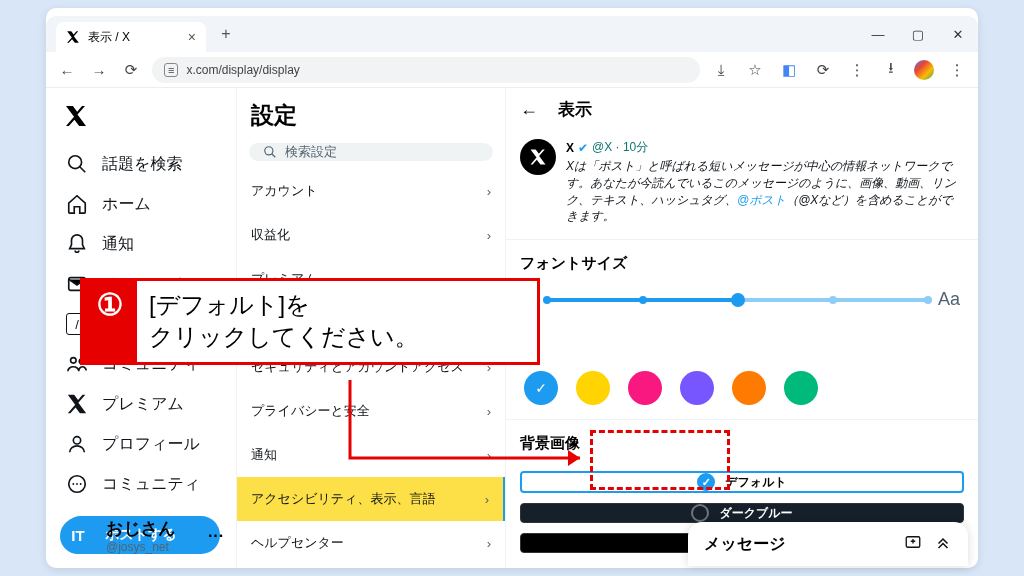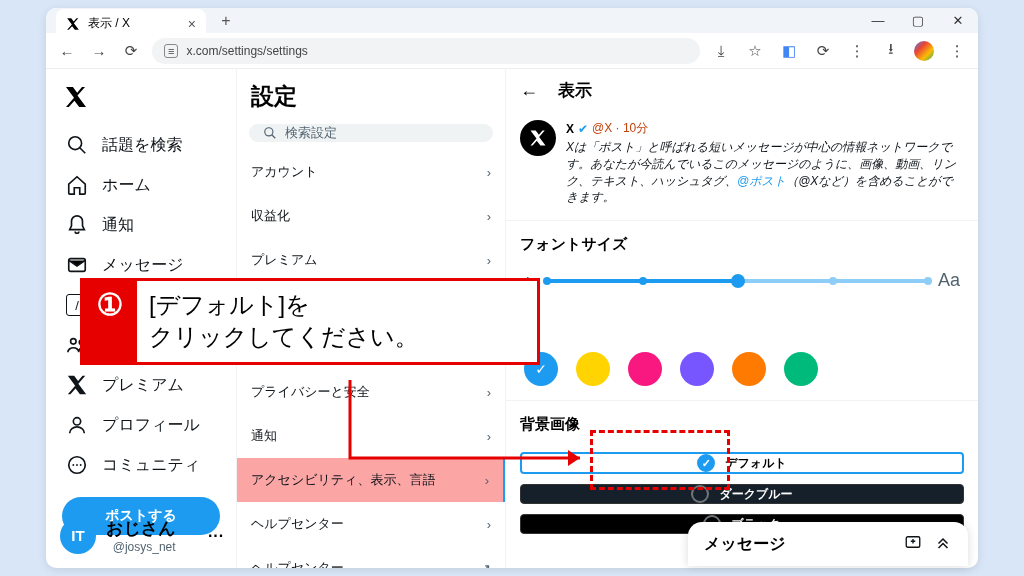--- a/index.html
+++ b/index.html
@@ -1,55 +1,55 @@
 <!DOCTYPE html>
 <html><head>
   <meta charset="utf-8">
   <style>
     * { margin: 0; padding: 0; box-sizing: border-box; }
     body { font-family: -apple-system, "Segoe UI", Meiryo, sans-serif; background: #d8e6f7; width: 1024px; height: 576px; overflow: hidden; position: relative; }
     .window { position: absolute; left: 46px; top: 8px; right: 46px; bottom: 8px; background: #fff; border-radius: 10px; box-shadow: 0 2px 8px rgba(0,0,0,0.1); display: flex; flex-direction: column; overflow: hidden; }
-    .titlebar { height: 25px; display: flex; align-items: center; background: #f1f4f9; border-radius: 10px 10px 0 0; }
+    .titlebar { height: 36px; display: flex; align-items: center; background: #f1f4f9; border-radius: 10px 10px 0 0; margin-top: 8px; }
     .tab { display: flex; align-items: center; background: #fff; height: 30px; margin-left: 10px; margin-top: 6px; padding: 0 10px; border-radius: 8px 8px 0 0; gap: 8px; font-size: 12px; min-width: 150px; }
     .tab-favicon { width: 14px; height: 14px; }
     .tab-close { font-size: 14px; color: #555; }
     .newtab { margin-left: 8px; font-size: 16px; color: #555; width: 24px; text-align: center; }
     .win-controls { margin-left: auto; display: flex; }
     .win-btn { width: 40px; height: 36px; display: flex; align-items: center; justify-content: center; font-size: 13px; color: #333; }
     .toolbar { height: 36px; display: flex; align-items: center; padding: 0 10px; gap: 10px; background: #fff; border-bottom: 1px solid #eee; }
     .tb-btn { width: 22px; height: 22px; display: flex; align-items: center; justify-content: center; color: #444; font-size: 15px; }
     .addr { flex: 1; background: #f1f3f4; border-radius: 14px; height: 26px; display: flex; align-items: center; padding: 0 12px; gap: 8px; font-size: 12px; color: #444; }
     .tb-icons { display: flex; gap: 12px; align-items: center; }
     .content { flex: 1; display: flex; overflow: hidden; }
     .nav { width: 190px; padding: 10px 8px; border-right: 0; }
     .nav-logo { padding: 6px 10px 12px; }
     .nav-item { display: flex; align-items: center; gap: 14px; padding: 9px 12px; font-size: 16px; font-weight: 500; color: #0f1419; border-radius: 22px; }
     .nav-item svg, .nav-item .ic { width: 22px; height: 22px; flex-shrink: 0; }
     .post-btn { background: #1d9bf0; color: #fff; border-radius: 22px; padding: 10px 0; text-align: center; font-weight: 700; font-size: 14px; margin: 12px 8px 0; }
     .account { display: flex; align-items: center; gap: 10px; padding: 8px; position: absolute; bottom: 14px; left: 52px; width: 180px; }
     .avatar-it { width: 36px; height: 36px; border-radius: 50%; background: #1d9bf0; color: #fff; display: flex; align-items: center; justify-content: center; font-weight: 700; font-size: 15px; }
     .acct-name { font-size: 17px; font-weight: 700; }
-    .acct-handle { font-size: 12px; color: #536471; text-align: right; }
+    .acct-handle { font-size: 12px; color: #536471; }
     .settings-col { width: 270px; border-left: 1px solid #eff3f4; border-right: 1px solid #eff3f4; display: flex; flex-direction: column; }
     .col-title { font-size: 23px; font-weight: 700; padding: 12px 14px; }
     .search-box { margin: 0 12px 8px; background: #eff3f4; border-radius: 20px; height: 34px; display: flex; align-items: center; padding: 0 14px; gap: 8px; color: #536471; font-size: 13px; }
     .settings-item { display: flex; align-items: center; justify-content: space-between; padding: 13px 14px; font-size: 13px; color: #0f1419; }
     .chev { color: #536471; font-size: 13px; }
     .display-col { flex: 1; padding: 0 0 0 0; position: relative; overflow: hidden; }
     .disp-head { display: flex; align-items: center; gap: 20px; padding: 10px 14px; }
     .disp-back { font-size: 18px; }
     .disp-title { font-size: 17px; font-weight: 700; }
     .disp-desc { font-size: 11px; color: #536471; padding: 0 14px 10px; line-height: 1.5; }
     .sample-tweet { display: flex; gap: 10px; padding: 8px 14px 14px; border-bottom: 1px solid #eff3f4; }
     .st-avatar { width: 36px; height: 36px; border-radius: 50%; background: #000; display: flex; align-items: center; justify-content: center; }
     .st-body { flex: 1; font-size: 12px; }
     .st-header { display: flex; gap: 4px; align-items: center; }
     .st-name { font-weight: 700; }
     .st-verified { color: #1d9bf0; font-size: 12px; }
-    .st-meta { color: #c2410c; }
+    .st-meta { color: #0f766e; }
     .st-text { color: #0f1419; margin-top: 2px; line-height: 1.4; font-style: italic; }
     .st-text .link { color: #1d9bf0; }
     .section-title { font-size: 15px; font-weight: 800; padding: 14px 14px 8px; }
     .font-slider { padding: 8px 18px 14px; display: flex; align-items: center; gap: 10px; }
     .fs-small { font-size: 11px; color: #536471; }
     .fs-large { font-size: 18px; color: #536471; }
     .fs-track { flex: 1; height: 4px; background: #8ecdf8; border-radius: 2px; position: relative; }
     .fs-fill { position: absolute; left: 0; top: 0; height: 4px; background: #1d9bf0; border-radius: 2px; width: 50%; }
     .fs-dot { position: absolute; width: 8px; height: 8px; background: #1d9bf0; border-radius: 50%; top: -2px; transform: translateX(-50%); }
     .fs-dot.light { background: #8ecdf8; }
@@ -94,21 +94,21 @@
       <div class="win-btn">✕</div>
     </div>
   </div>
 
   <div class="toolbar">
     <div class="tb-btn">←</div>
     <div class="tb-btn">→</div>
     <div class="tb-btn">⟳</div>
     <div class="addr">
       <span style="font-size:11px;border:1px solid #888;border-radius:3px;padding:0 3px;">≡</span>
-      <span>x.com/settings/settings</span>
+      <span>x.com/display/display</span>
     </div>
     <div class="tb-icons">
       <span class="tb-btn">⤓</span>
       <span class="tb-btn">☆</span>
       <span class="tb-btn" style="color:#4285f4">◧</span>
       <span class="tb-btn">⟳</span>
       <span class="tb-btn">⋮</span>
       <span class="tb-btn">⭳</span>
       <span class="profile-dot"></span>
       <span class="tb-btn">⋮</span>
@@ -215,21 +215,21 @@
           <span class="chev">›</span>
         </div>
       <div class="settings-item">
           <span>プライバシーと安全</span>
           <span class="chev">›</span>
         </div>
       <div class="settings-item">
           <span>通知</span>
           <span class="chev">›</span>
         </div>
-      <div class="settings-item" style="background:#fca5a5;border-right:2px solid #1d9bf0;">
+      <div class="settings-item" style="background:#fde047;border-right:2px solid #1d9bf0;">
           <span>アクセシビリティ、表示、言語</span>
           <span class="chev">›</span>
         </div>
       <div class="settings-item">
           <span>ヘルプセンター</span>
           <span class="chev">›</span>
         </div>
       <div class="settings-item">
           <span>ヘルプセンター</span>
           <span class="chev">↗</span>

